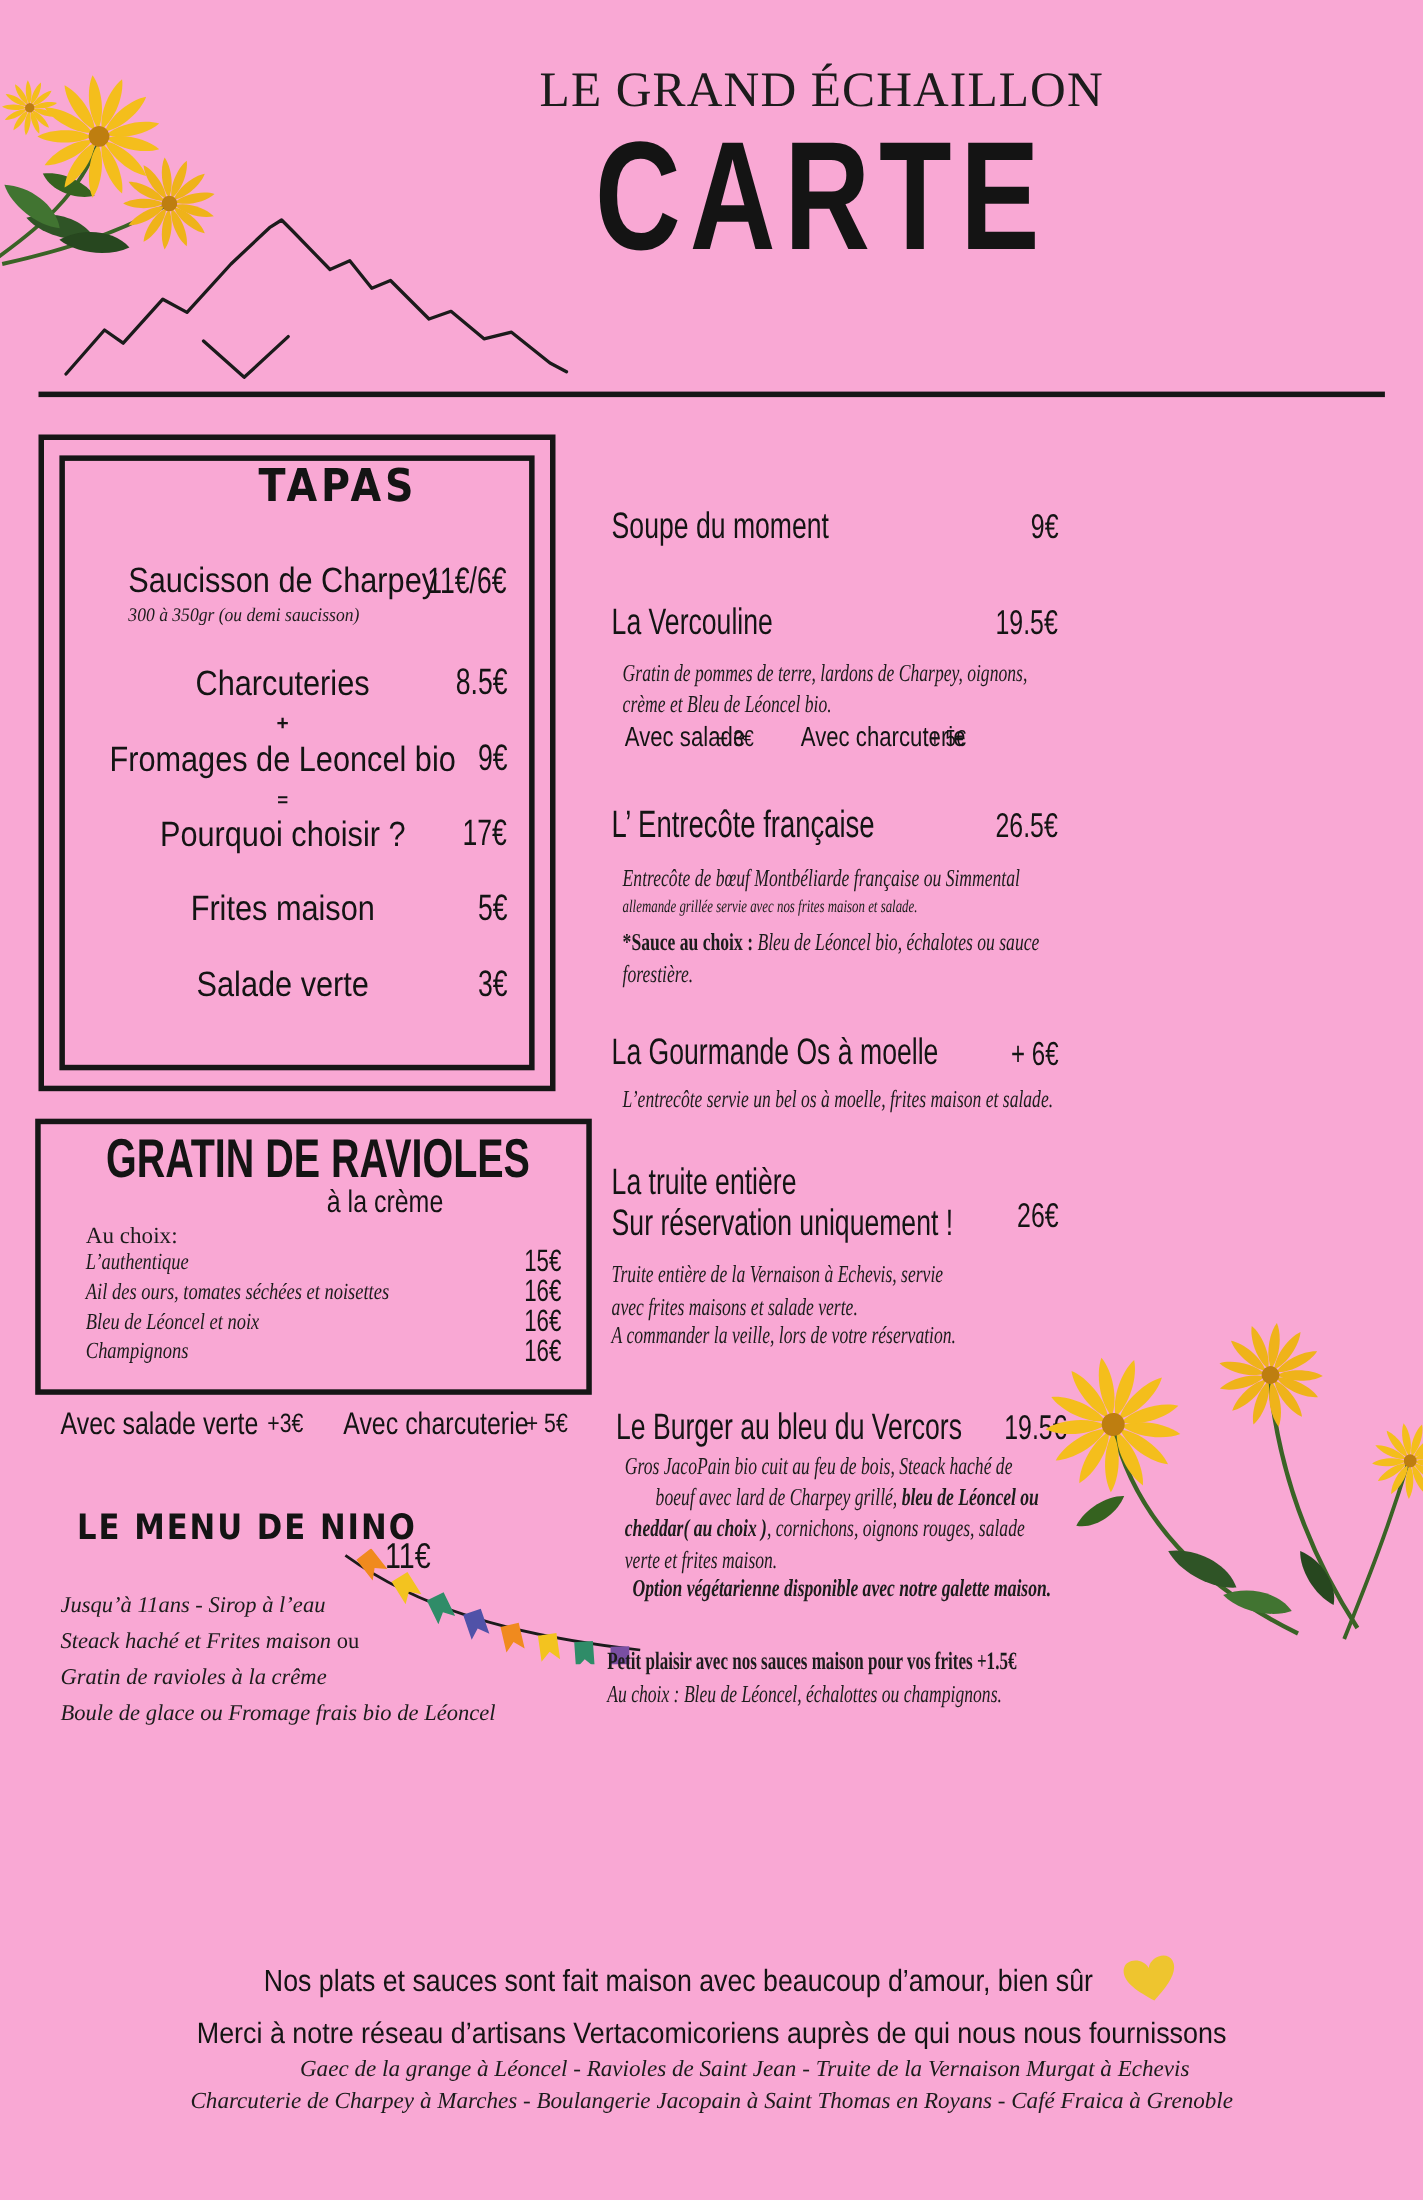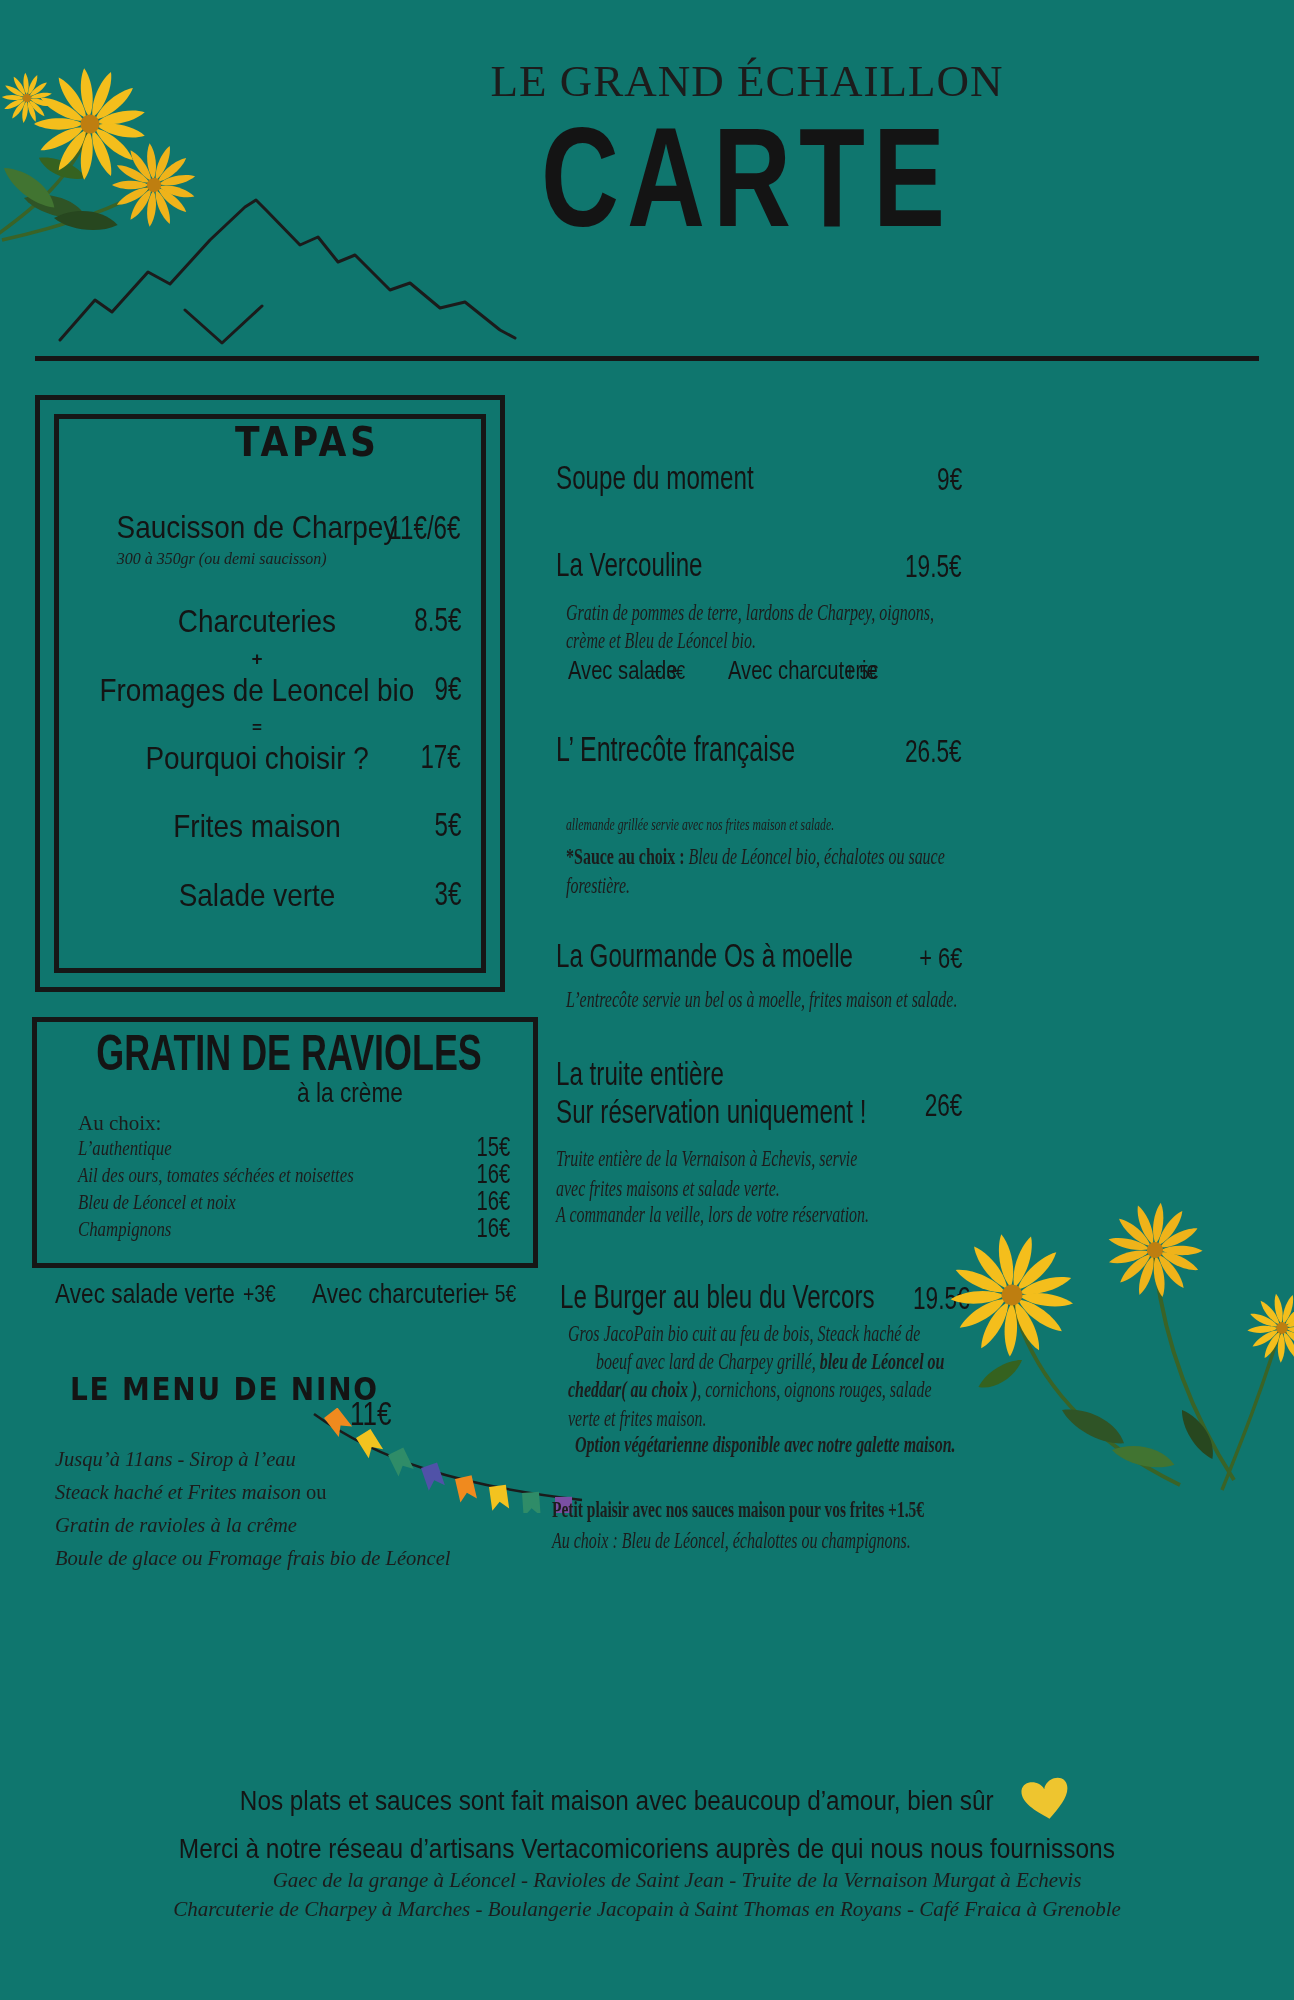--- a/index.html
+++ b/index.html
@@ -1,16 +1,16 @@
 <!DOCTYPE html>
 <html><head>
 <meta charset="utf-8">
 <style>
   html,body{margin:0;padding:0;background:#e8e8e8;}
-  #page{position:relative;width:1294px;height:2000px;background:#0f766e;overflow:hidden;
+  #page{position:relative;width:1294px;height:2000px;background:#f9a8d4;overflow:hidden;
         font-family:"Liberation Sans","DejaVu Sans",sans-serif;color:#141414;}
   .abs{position:absolute;}
   .dsp{font-family:"Liberation Sans","DejaVu Sans",sans-serif;color:#141414;line-height:1.12;}
   .ser{font-family:"Liberation Serif","DejaVu Serif",serif;color:#1c1c1c;line-height:1.15;}
   .it{font-style:italic;}
   .b{font-weight:bold;}
   .mk{font-family:"DejaVu Sans","Liberation Sans",sans-serif;font-weight:800;color:#141414;line-height:1.05;}
   .ctr{text-align:center;}
   .rt{text-align:right;white-space:nowrap;}
   .cz{display:inline-block;white-space:nowrap;transform-origin:0 0;}
@@ -238,20 +238,23 @@
   <div class="abs dsp" style="left:845px;top:660px;font-size:20px;">
     <span class="cz c84">+ 5€</span>
   </div>
 
   <div class="abs dsp" style="left:556px;top:731px;font-size:32px;">
     <span class="cz c78">L’ Entrecôte française</span>
   </div>
   <div class="abs dsp rt" style="right:332px;top:734px;font-size:29px;">
     <span class="cz czr c78">26.5€</span>
   </div>
+  <div class="abs ser it" style="left:566px;top:787px;font-size:20.5px;">
+    <span class="cz c78">Entrecôte de bœuf Montbéliarde française ou Simmental</span>
+  </div>
   <div class="abs ser it" style="left:566px;top:816px;font-size:15px;">
     <span class="cz c78">allemande grillée servie avec nos frites maison et salade.</span>
   </div>
   <div class="abs ser" style="left:566px;top:845px;font-size:20.5px;">
     <span class="cz c78"><b>*Sauce au choix :</b><span class="it"> Bleu de Léoncel bio, échalotes ou sauce</span></span>
   </div>
   <div class="abs ser it" style="left:566px;top:874px;font-size:20.5px;">
     <span class="cz c78">forestière.</span>
   </div>
 

